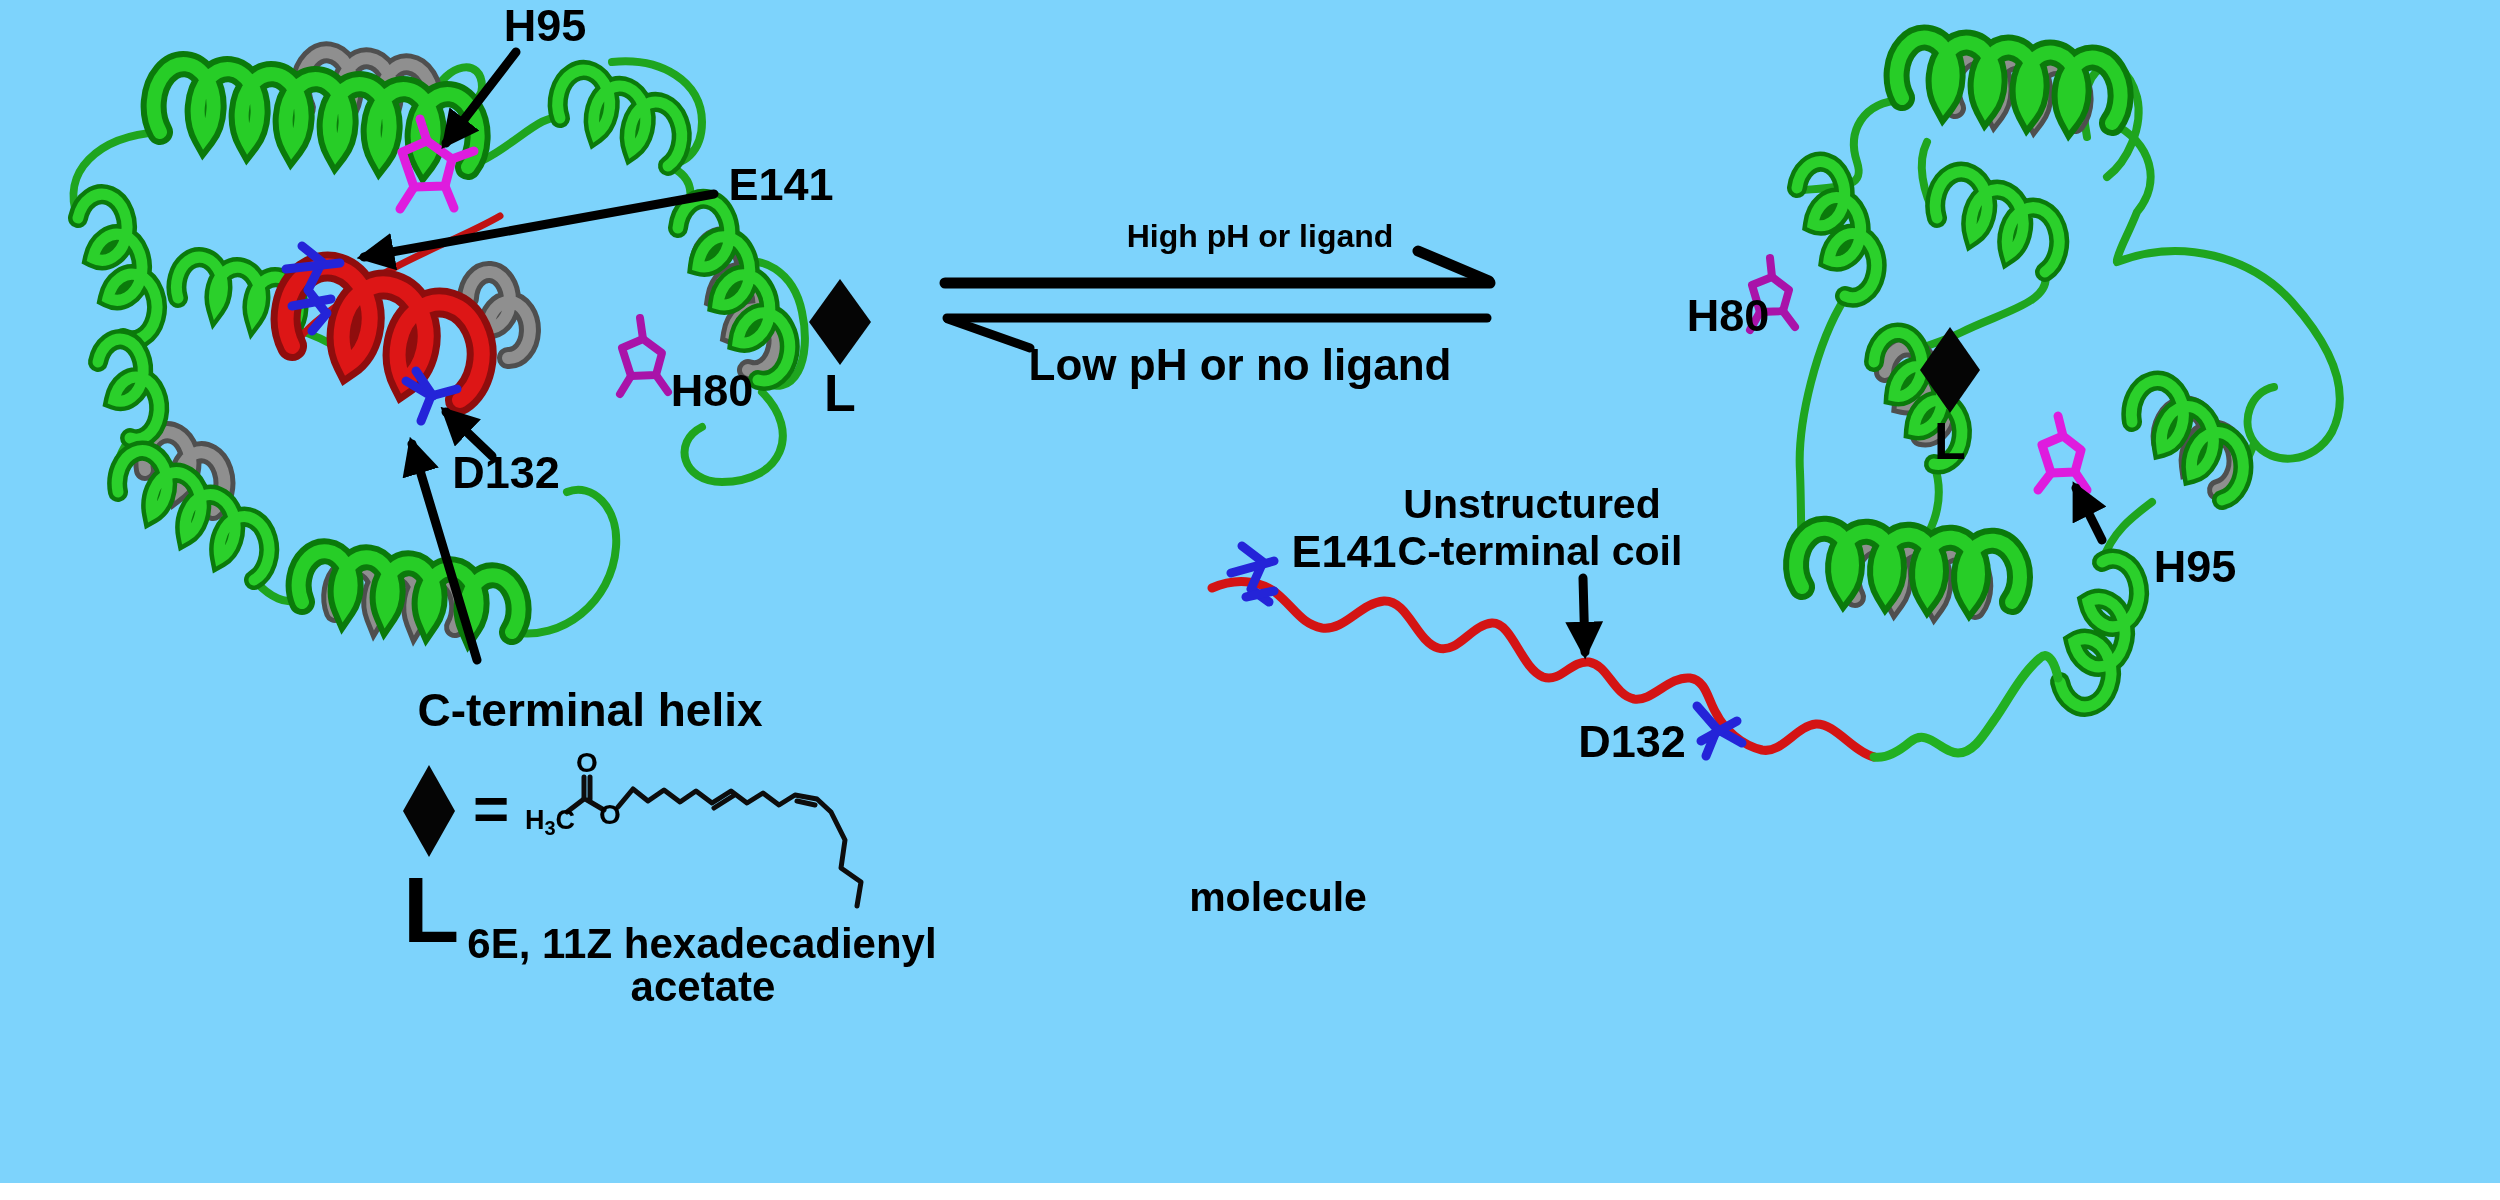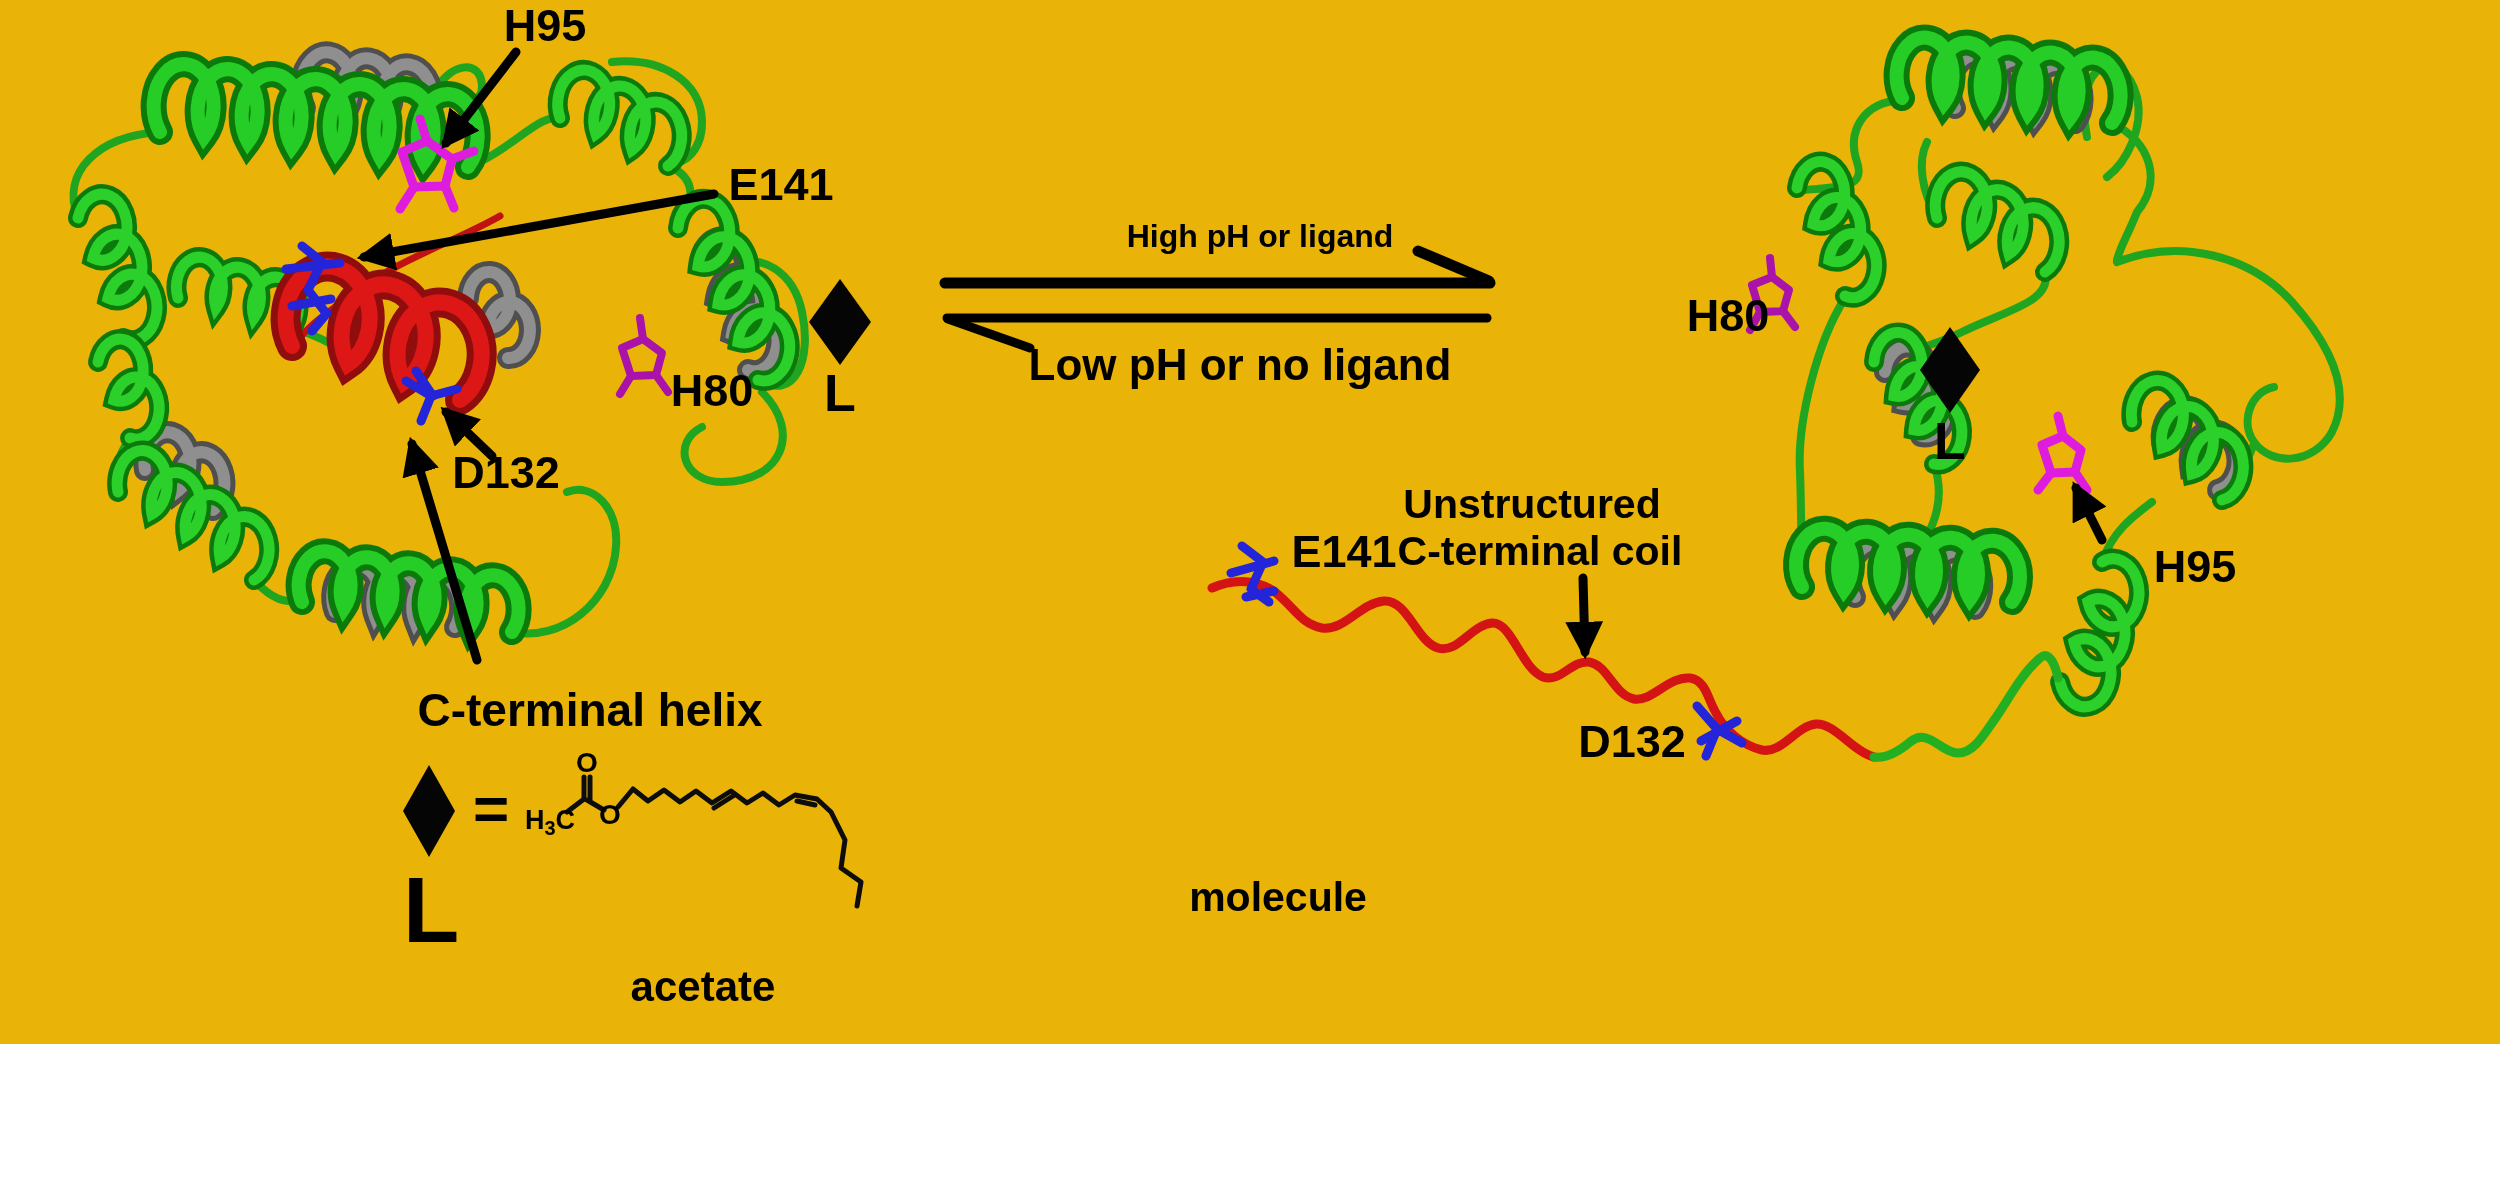--- a/index.html
+++ b/index.html
@@ -1,16 +1,16 @@
 <!DOCTYPE html>
 <html><head>
 <meta charset="utf-8">
 <style>
   html,body{margin:0;padding:0;background:#ffffff;}
-  .canvas{position:relative;width:2500px;height:1044px;background:#eab308;overflow:hidden;
+  .canvas{position:relative;width:2500px;height:1183px;background:#7dd3fc;overflow:hidden;
           font-family:"Liberation Sans",sans-serif;text-decoration:underline;}
   svg{position:absolute;left:0;top:0;}
   .lbl{position:absolute;font-weight:700;color:#000;white-space:nowrap;
        transform:translateX(-50%);line-height:1.05;text-align:center;
        font-family:"Liberation Sans",sans-serif;}
   
   .go{stroke:#0b7a0b;stroke-width:26px;fill:none;stroke-linecap:round;}
   .gi{stroke:#27cd27;stroke-width:14px;fill:none;stroke-linecap:round;}
   .go2{stroke:#0b7a0b;stroke-width:20px;fill:none;stroke-linecap:round;}
   .gi2{stroke:#2bd02b;stroke-width:11px;fill:none;stroke-linecap:round;}
@@ -255,16 +255,17 @@
 <div class="lbl" style="left:1632px;top:718px;font-size:45px">D132</div>
 <div class="lbl" style="left:1532px;top:483px;font-size:41px">Unstructured</div>
 <div class="lbl" style="left:1540px;top:530px;font-size:41px">C-terminal coil</div>
 <div class="lbl" style="left:1950px;top:414px;font-size:52px">L</div>
 
 <div class="lbl" style="left:431px;top:862px;font-size:92px">L</div>
 <div class="lbl" style="left:491px;top:776px;font-size:62px">=</div>
 <div class="lbl" style="left:550px;top:806px;font-size:27px"><span>H</span><sub style="font-size:20px">3</sub><span>C</span></div>
 <div class="lbl" style="left:587px;top:748px;font-size:28px">O</div>
 <div class="lbl" style="left:610px;top:800px;font-size:28px">O</div>
+<div class="lbl" style="left:702px;top:922px;font-size:42px">6E, 11Z hexadecadienyl</div>
 <div class="lbl" style="left:703px;top:965px;font-size:42px">acetate</div>
 <div class="lbl" style="left:1278px;top:876px;font-size:41px">molecule</div>
 
 </div>
 
 </body></html>

